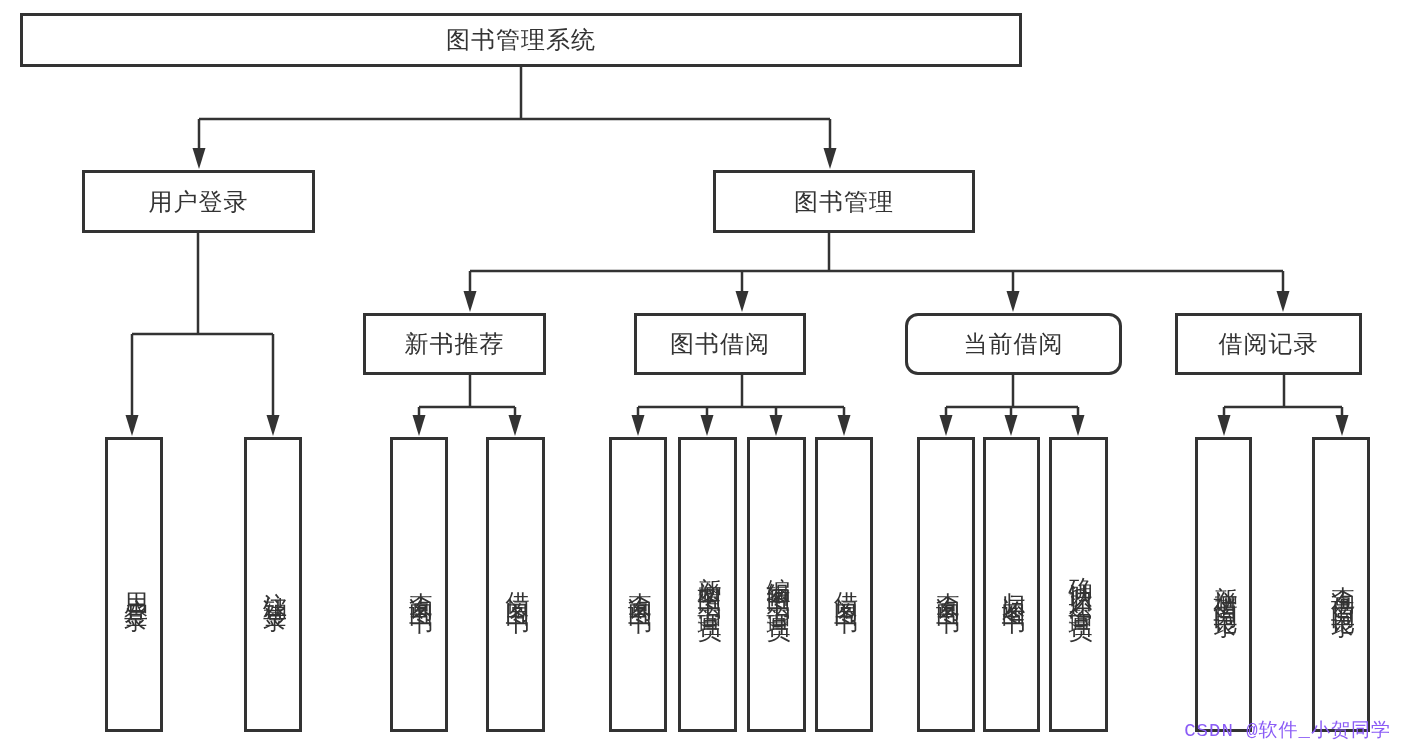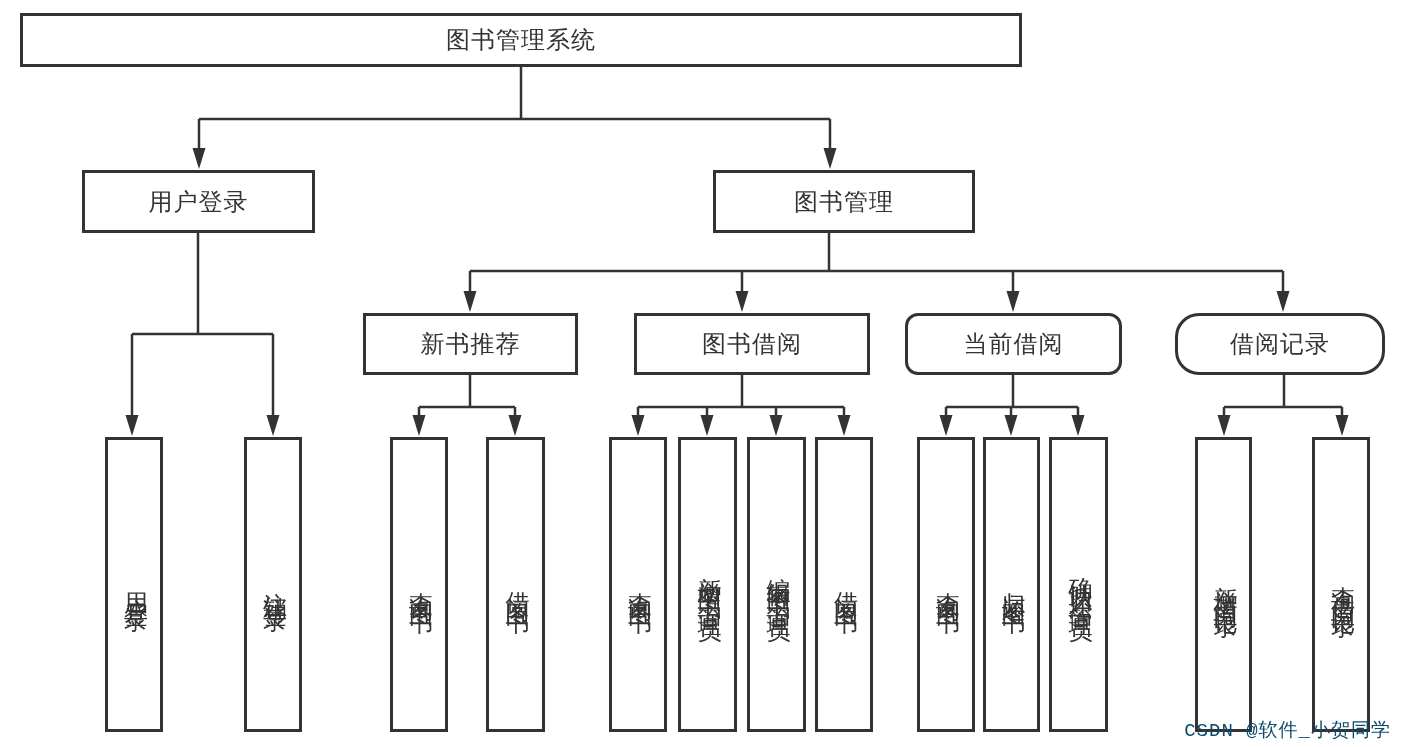--- a/index.html
+++ b/index.html
@@ -115,30 +115,30 @@
     <span>图书管理系统</span>
   </div>
 
   <div class="node" style="left:82px; top:170px; width:233px; height:63px;">
     <span>用户登录</span>
   </div>
   <div class="node" style="left:713px; top:170px; width:262px; height:63px;">
     <span>图书管理</span>
   </div>
 
-  <div class="node" style="left:363px; top:313px; width:215px; height:62px;">
+  <div class="node" style="left:363px; top:313px; width:183px; height:62px;">
     <span>新书推荐</span>
   </div>
-  <div class="node" style="left:634px; top:313px; width:236px; height:62px;">
+  <div class="node" style="left:634px; top:313px; width:172px; height:62px;">
     <span>图书借阅</span>
   </div>
   <div class="node" style="left:905px; top:313px; width:217px; height:62px;border-radius:13px;">
     <span>当前借阅</span>
   </div>
-  <div class="node" style="left:1175px; top:313px; width:210px; height:62px;border-radius:24px;">
+  <div class="node" style="left:1175px; top:313px; width:187px; height:62px;">
     <span>借阅记录</span>
   </div>
 
   <div class="node leaf" style="left:105px; width:58px;">
     <span class="vtext">用户登录</span>
   </div>
   <div class="node leaf" style="left:244px; width:58px;">
     <span class="vtext">注销登录</span>
   </div>
 
@@ -172,14 +172,14 @@
     <span class="vtext">确认归还（管理员）</span>
   </div>
 
   <div class="node leaf" style="left:1195px; width:57px;">
     <span class="vtext">新增借阅记录</span>
   </div>
   <div class="node leaf" style="left:1312px; width:58px;">
     <span class="vtext">查询借阅记录</span>
   </div>
 
-  <div id="watermark" style="color: #0c4a6e;">CSDN @软件_小贺同学</div>
+  <div id="watermark" style="color: #8b5cf6;">CSDN @软件_小贺同学</div>
 </div>
 
 </body></html>

